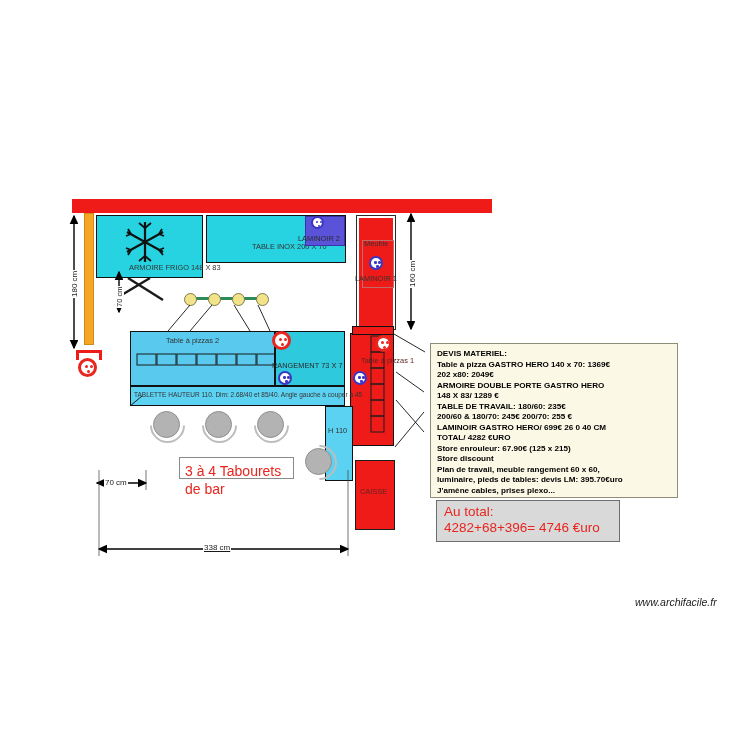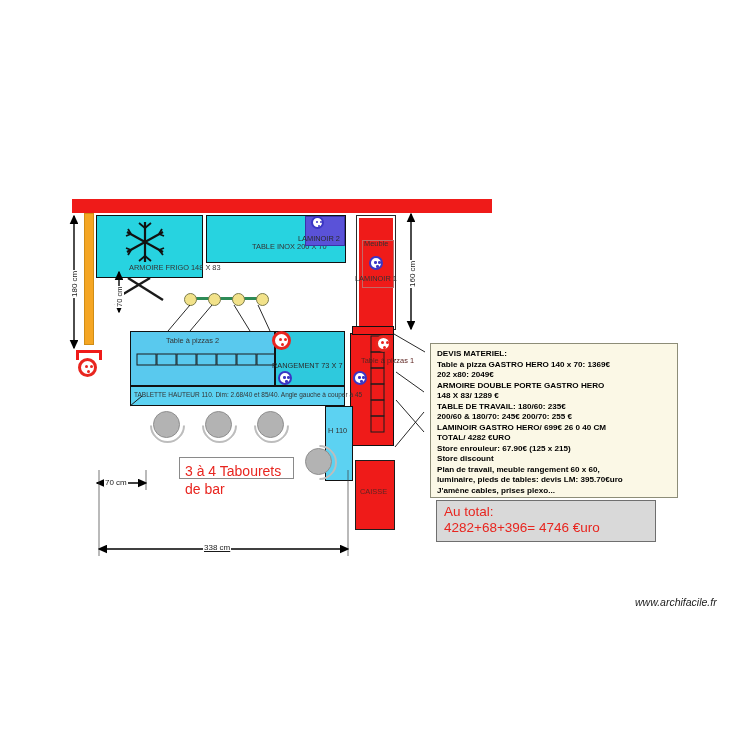--- a/index.html
+++ b/index.html
@@ -388,17 +388,17 @@
 TABLE DE TRAVAIL: 180/60: 235€
 200/60 &amp; 180/70: 245€ 200/70: 255 €
 LAMINOIR GASTRO HERO/ 699€ 26 0 40 CM
 TOTAL/ 4282 €URO
 Store enrouleur: 67.90€ (125 x 215)
 Store discount
 Plan de travail, meuble rangement 60 x 60,
 luminaire, pieds de tables: devis LM: 395.70€uro
 J'amène cables, prises plexo...</div>
 
-  <div class="totalbox" style="left:436px; top:500px; width:220px; height:42px;">Au total:
+  <div class="totalbox" style="left:436px; top:500px; width:184px; height:42px;">Au total:
 4282+68+396= 4746 €uro</div>
 
   <div class="footer" style="left:635px; top:596px;font-style:italic;">www.archifacile.fr</div>
 </div>
 
 </body></html>

